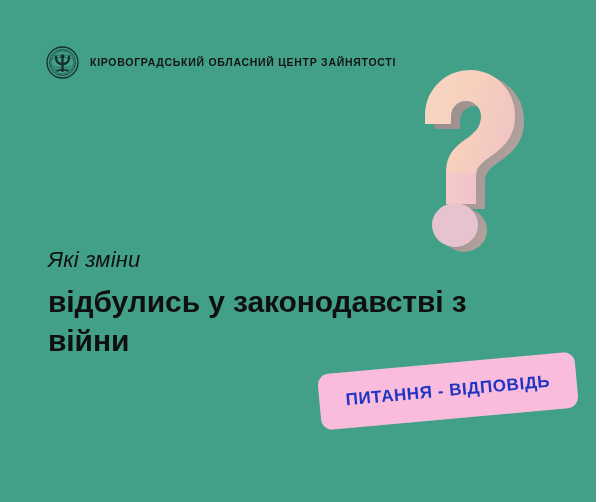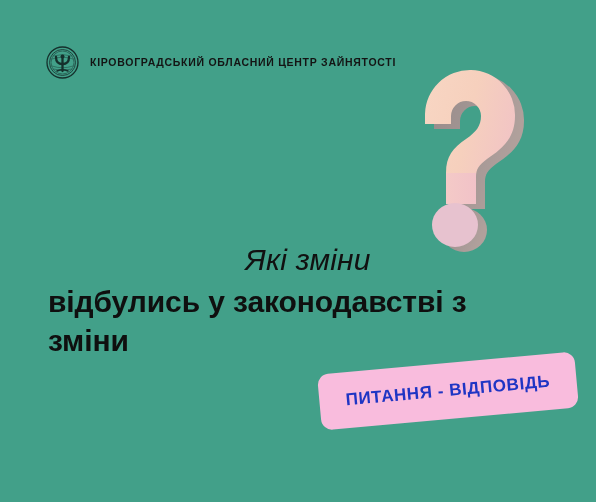--- a/index.html
+++ b/index.html
@@ -60,25 +60,24 @@
   .headline {
     position: absolute;
     left: 48px;
     top: 241px;
     width: 520px;
   }
   .headline-lead {
     font-family: "Liberation Sans", sans-serif;
     font-style: italic;
     font-weight: 300;
-    font-size: 30px;
+    font-size: 22px;
     line-height: 38px;
     color: #111111;
     letter-spacing: 0.2px;
-    text-align: center;
   }
   .headline-main {
     font-family: Liberation Sans, sans-serif;
     font-weight: bold;
     font-size: 30px;
     line-height: 39px;
     color: #0f0f0f;
     letter-spacing: -0.1px;
     margin-top: 3px;
   }
@@ -177,21 +176,21 @@
                l0 8 l-26 0 z" fill="url(#qmTop)"></path>
       <rect x="54" y="105" width="30" height="31" fill="url(#qmStem)"></rect>
       <ellipse cx="63" cy="157" rx="23" ry="22" fill="#e7c2cf"></ellipse>
     </svg>
   </div>
 
   <div class="headline">
     <div class="headline-lead">Які зміни</div>
     <div class="headline-main">
       <span>відбулись у законодавстві з</span>
-      <span>зміни</span>
+      <span>війни</span>
     </div>
   </div>
 
   <div class="badge">
     <span class="badge-label">ПИТАННЯ - ВІДПОВІДЬ</span>
   </div>
 
 </div>
 
 </body></html>

